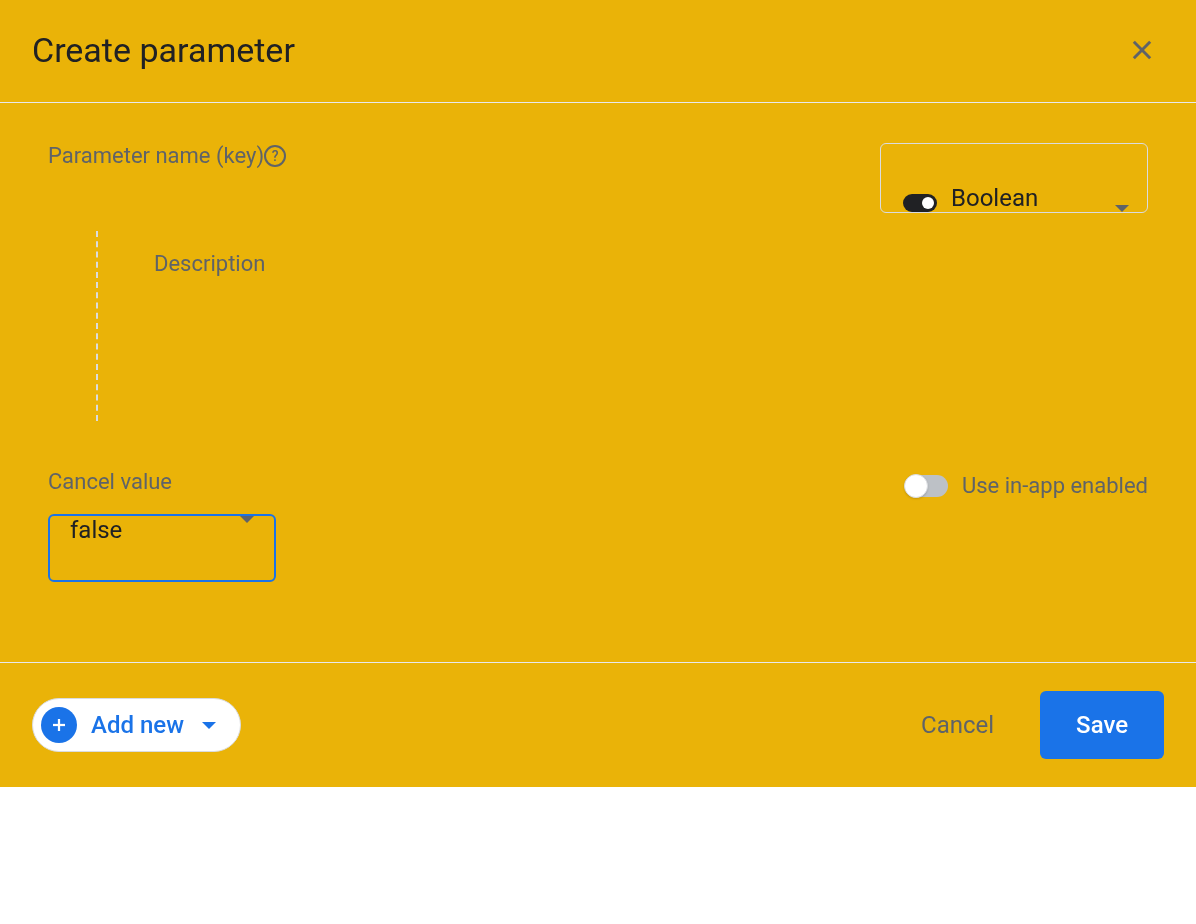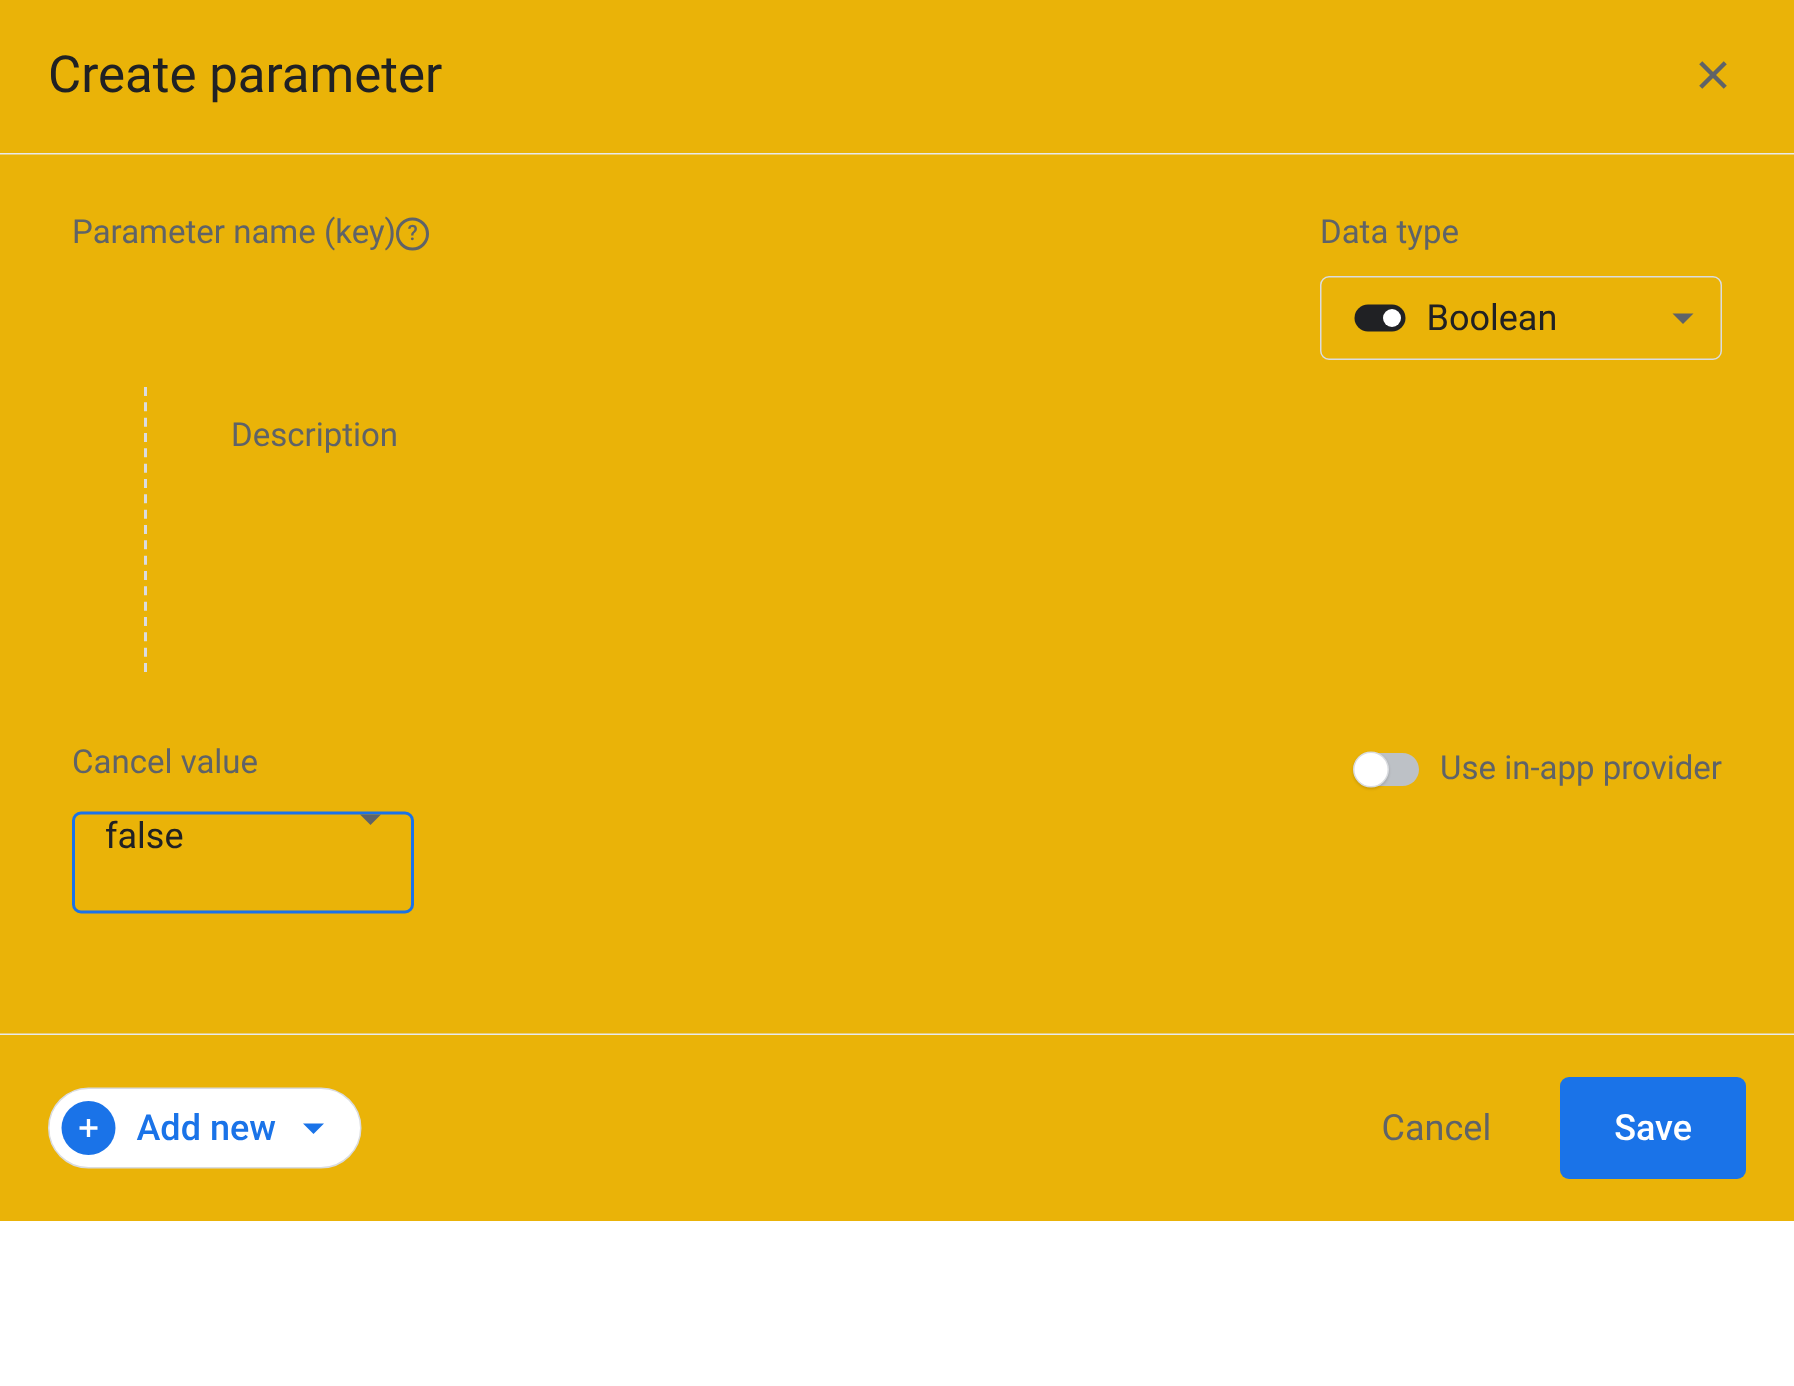--- a/index.html
+++ b/index.html
@@ -79,25 +79,25 @@
       height: 70px;
       border: 1px solid #dadce0;
       border-radius: 6px;
       padding: 0 20px;
       font-size: 28px;
       font-family: 'Roboto Mono', monospace;
       color: #202124;
       outline: none;
     }
     .dropdown {
-      height: 56px;
-      border: 1px solid #dadce0;
-      border-radius: 6px;
-      display: flex;
-      align-items: center;
+      height: 70px;
+      border: 1px solid #dadce0;
+      border-radius: 6px;
+      display: flex;
+      align-items: flex-end;
       padding: 0 18px 0 22px;
       cursor: pointer;
       gap: 14px;
     }
     .toggle-icon {
       width: 34px;
       height: 18px;
       background: #202124;
       border-radius: 10px;
       position: relative;
@@ -301,21 +301,20 @@
 
     <div class="row1">
       <div class="field-group param-name">
         <label class="field-label">
           <span>Parameter name (key)</span>
           <span class="help-icon">?</span>
         </label>
       </div>
 
       <div class="field-group data-type">
-        <label class="field-label">Data type</label>
         <div class="dropdown">
           <span class="toggle-icon"></span>
           <span class="dropdown-text">Boolean</span>
           <span class="dropdown-arrow"></span>
         </div>
       </div>
     </div>
 
     <div class="description-section">
       <div class="vertical-dashed"></div>
@@ -328,21 +327,21 @@
       <div class="default-left">
         <label class="default-label">Cancel value</label>
         <div class="default-dropdown">
           <span class="default-dropdown-text">false</span>
           <span class="dropdown-arrow"></span>
         </div>
       </div>
 
       <div class="inapp-section">
         <div class="switch-off"></div>
-        <span class="inapp-label">Use in-app provider</span>
+        <span class="inapp-label">Use in-app enabled</span>
       </div>
     </div>
 
   </div>
 
   <div class="dialog-footer">
     <button class="add-new-btn">
       <span class="plus-circle">
         <svg width="18" height="18" viewBox="0 0 24 24" fill="none" stroke="#fff" stroke-width="3">
           <line x1="12" y1="4" x2="12" y2="20"></line>

